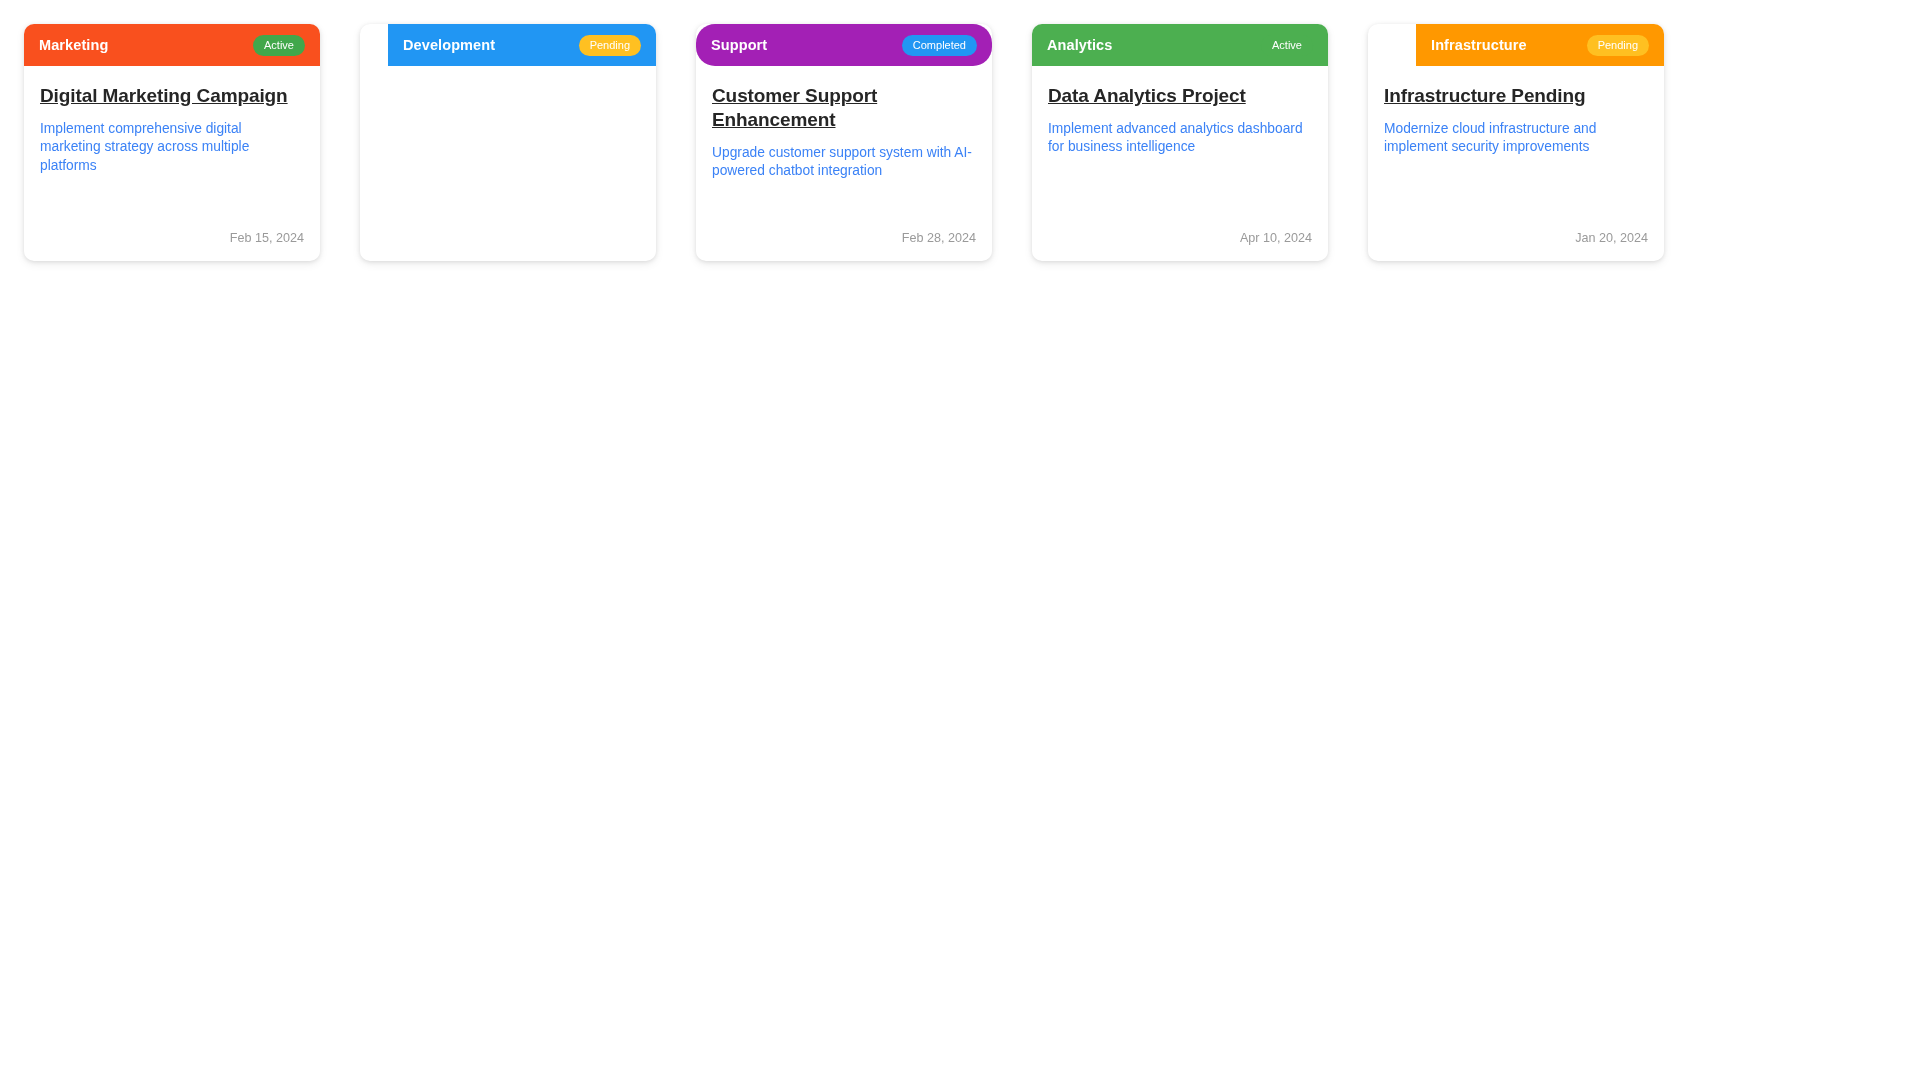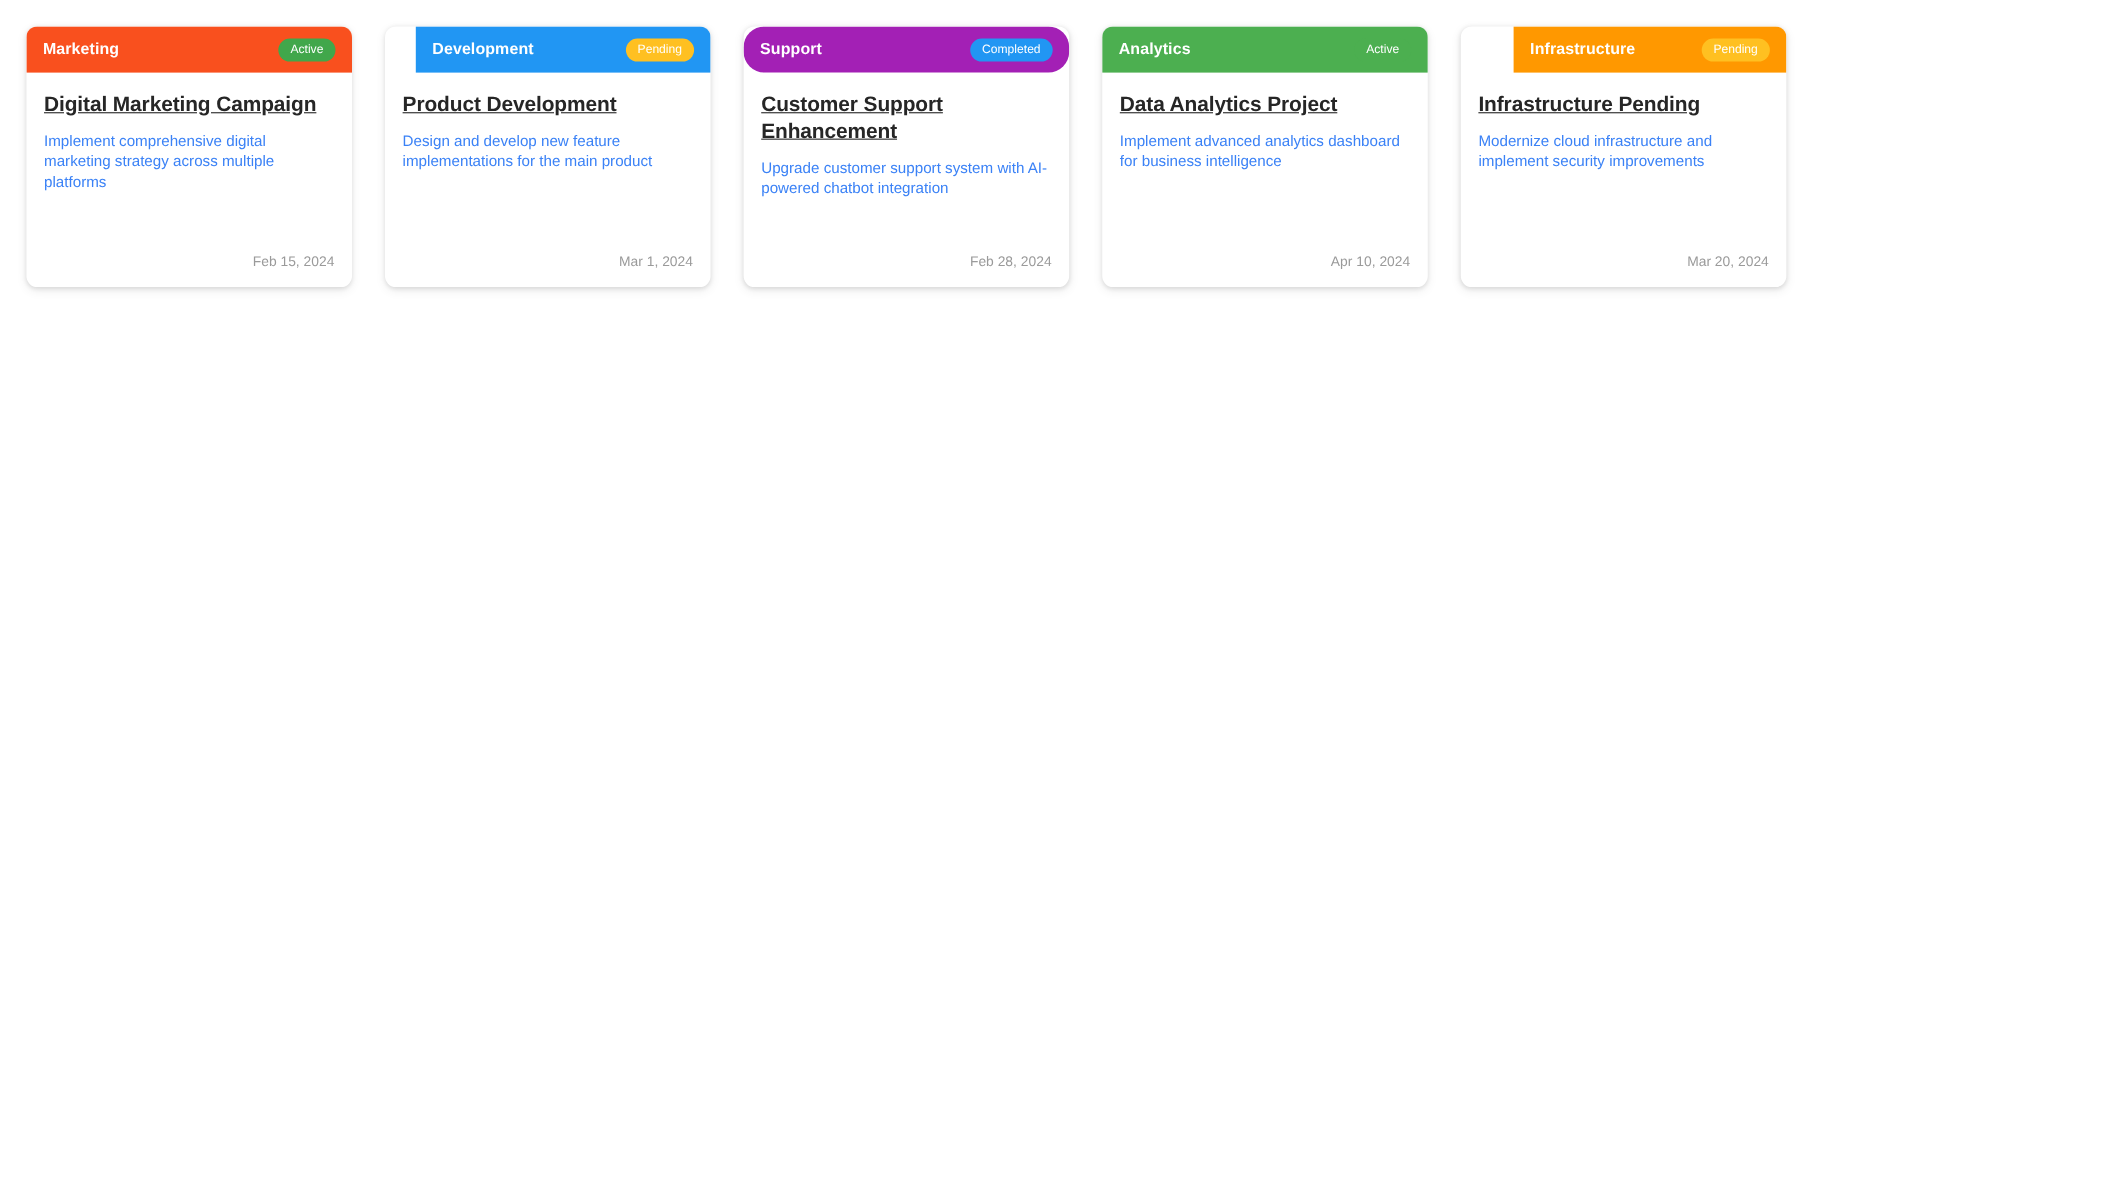--- a/index.html
+++ b/index.html
@@ -10,21 +10,21 @@
     height: 1080px;
     background: #ffffff;
     font-family: "Liberation Sans", sans-serif;
     -webkit-font-smoothing: antialiased;
   }
 
   #card-grid {
     display: flex;
     flex-direction: row;
     align-items: flex-start;
-    gap: 30px;
+    gap: 40px;
     padding: 24px 0 0 24px;
     box-sizing: border-box;
   }
 
   .card {
     width: 296px;
     min-height: 237px;
     background: #ffffff;
     border-radius: 10px;
     box-shadow: 0 1px 4px rgba(0,0,0,0.10), 0 3px 10px rgba(0,0,0,0.07);
@@ -116,25 +116,20 @@
       <p class="card-desc">Implement comprehensive digital marketing strategy across multiple platforms</p>
       <div class="card-date">Feb 15, 2024</div>
     </div>
   </div>
 
   <div class="card">
     <div class="card-header" style="background: rgb(33, 150, 243); margin-left: 28px;">
       <span class="card-header-label">Development</span>
       <span class="status-badge" style="background: rgb(255, 192, 33); color: rgb(255, 255, 255);">Pending</span>
     </div>
-    <div class="card-body">
-      <h3 class="card-title">Product Development</h3>
-      <p class="card-desc">Design and develop new feature implementations for the main product</p>
-      <div class="card-date">Mar 1, 2024</div>
-    </div>
   </div>
 
   <div class="card">
     <div class="card-header" style="background: rgb(163, 32, 181); border-radius: 19px;">
       <span class="card-header-label">Support</span>
       <span class="status-badge" style="background: rgb(33, 150, 243); color: rgb(255, 255, 255);">Completed</span>
     </div>
     <div class="card-body">
       <h3 class="card-title">Customer Support Enhancement</h3>
       <p class="card-desc">Upgrade customer support system with AI-powered chatbot integration</p>
@@ -155,16 +150,16 @@
   </div>
 
   <div class="card">
     <div class="card-header" style="background: rgb(255, 152, 0); margin-left: 48px;">
       <span class="card-header-label">Infrastructure</span>
       <span class="status-badge" style="background: rgb(255, 192, 33); color: rgb(255, 255, 255);">Pending</span>
     </div>
     <div class="card-body">
       <h3 class="card-title">Infrastructure Pending</h3>
       <p class="card-desc">Modernize cloud infrastructure and implement security improvements</p>
-      <div class="card-date">Mar 20, 2024</div>
+      <div class="card-date">Jan 20, 2024</div>
     </div>
   </div>
 </div>
 
 </body></html>

